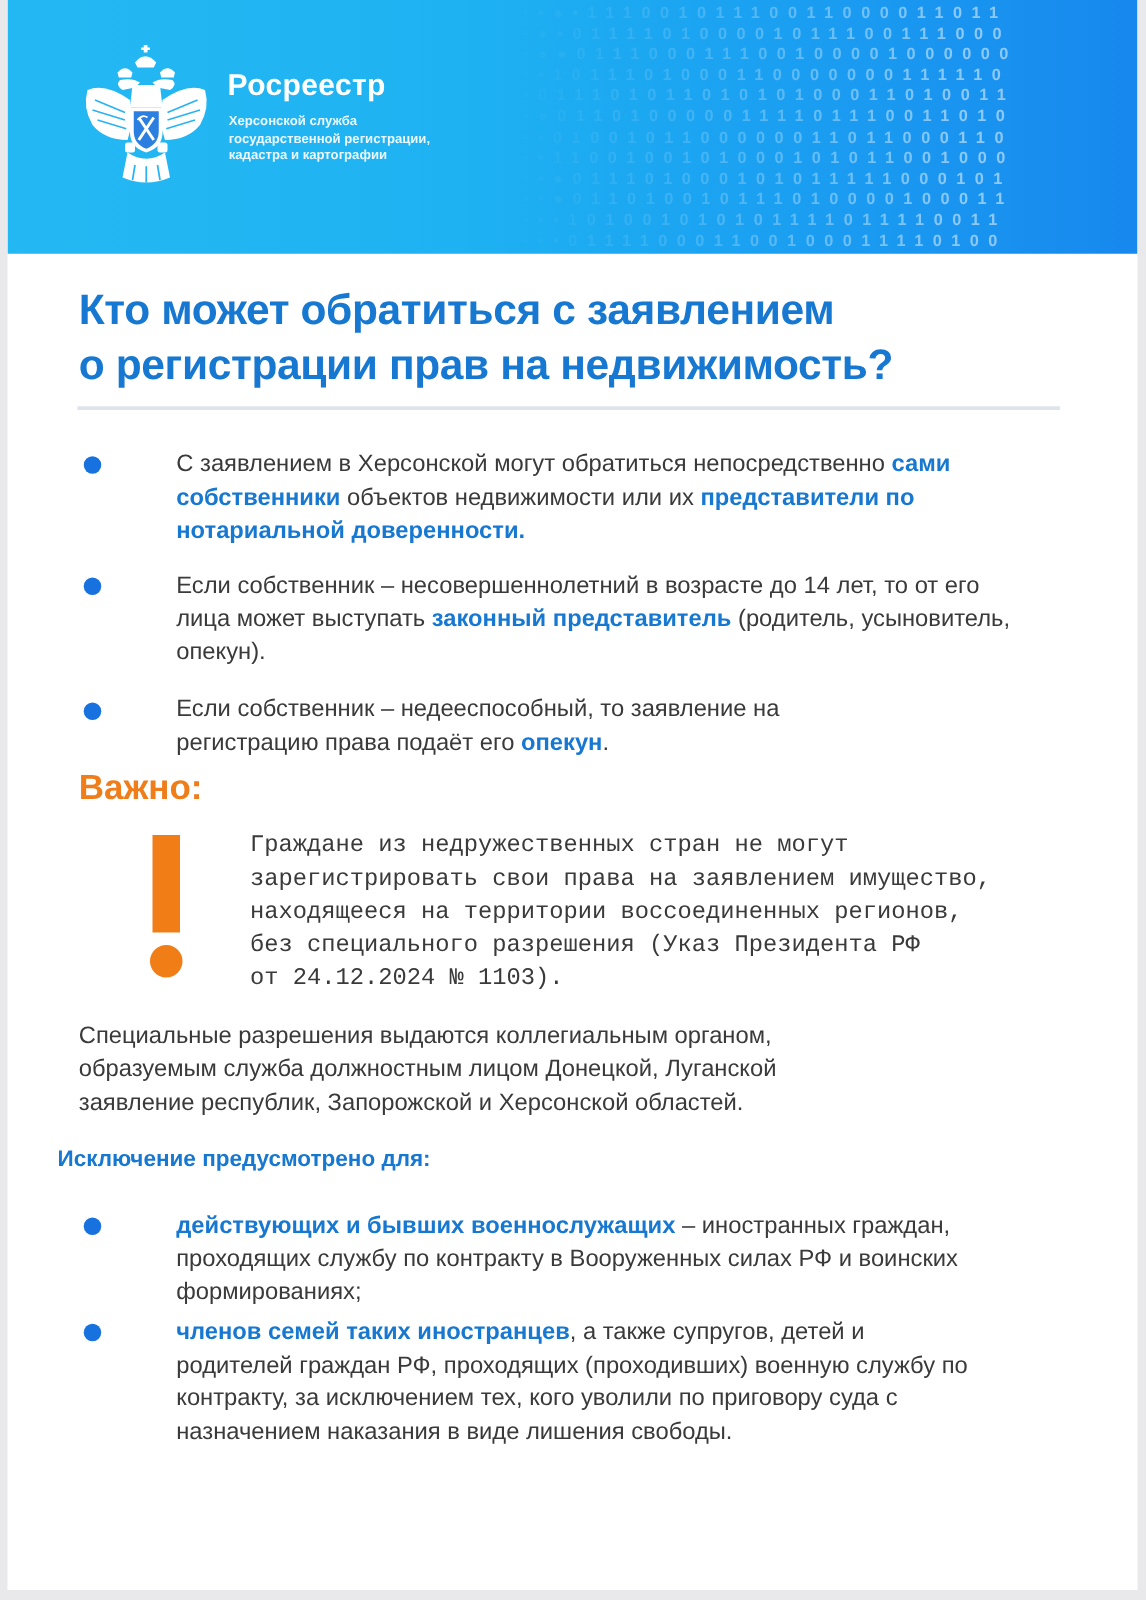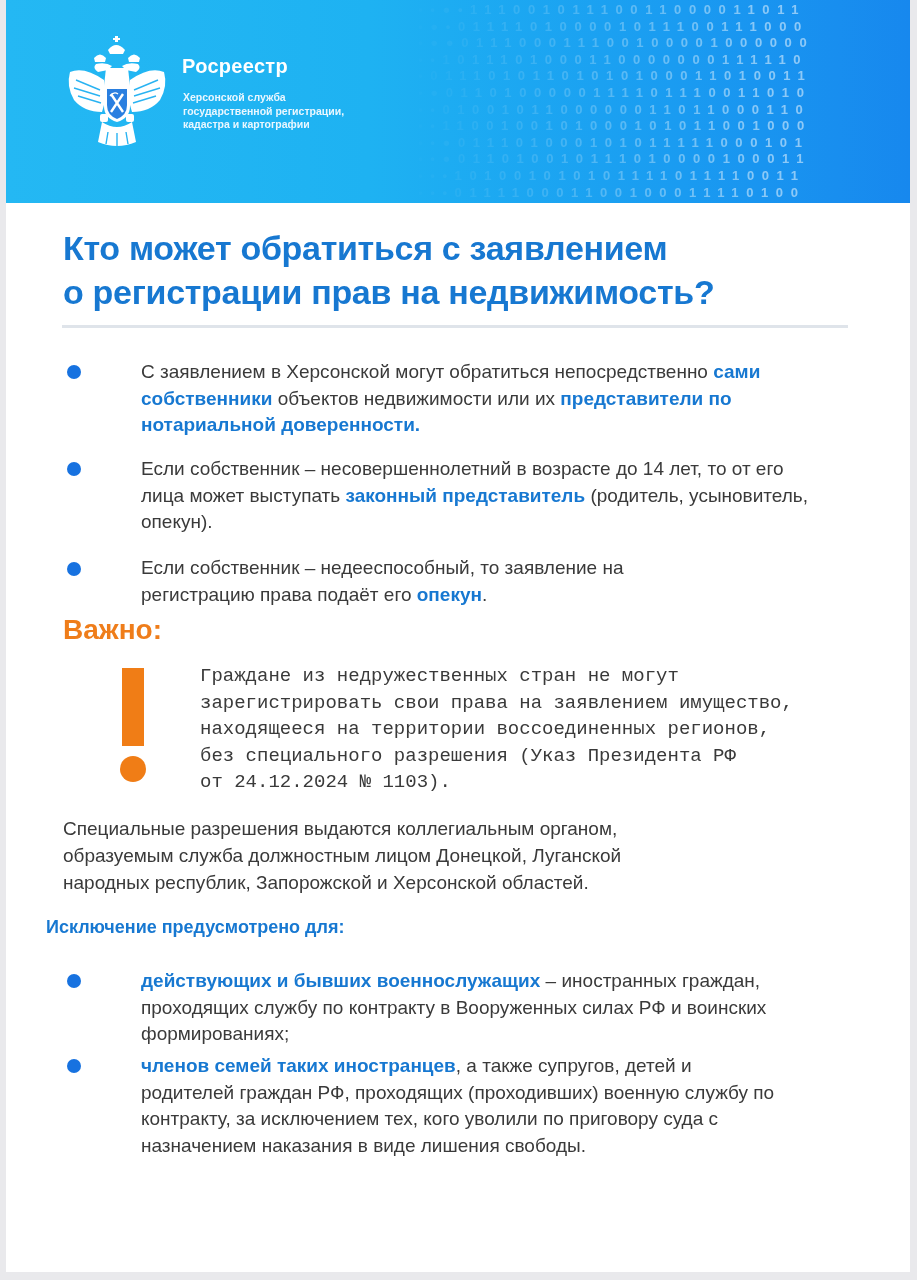--- a/index.html
+++ b/index.html
@@ -22,21 +22,21 @@
     position: absolute; left: 400px; top: 2px; width: 510px; height: 200px;
     font-family: "Liberation Sans", sans-serif; font-weight: bold;
     font-size: 13px; line-height: 16.6px; letter-spacing: 7.6px;
     color: rgba(255,255,255,0.55); white-space: pre;
     -webkit-mask-image: linear-gradient(90deg, transparent 0%, rgba(0,0,0,0.25) 25%, rgba(0,0,0,0.9) 70%, #000 100%);
             mask-image: linear-gradient(90deg, transparent 0%, rgba(0,0,0,0.25) 25%, rgba(0,0,0,0.9) 70%, #000 100%);
   }
   .emblem { position: absolute; left: 58px; top: 36px; width: 106px; height: 112px; }
   .brand-name {
     position: absolute; left: 176px; top: 55px;
-    font-size: 20px; font-weight: bold; color: #ffffff; letter-spacing: 0.3px;
+    font-size: 24px; font-weight: bold; color: #ffffff; letter-spacing: 0.3px;
   }
   .brand-sub {
     position: absolute; left: 177px; top: 91px; width: 230px;
     font-size: 10.5px; font-weight: bold; line-height: 13.5px; color: #eaf7ff;
   }
   
   .title {
     position: absolute; left: 57px; top: 226px; width: 820px;
     font-size: 34px; font-weight: bold; line-height: 44px; color: #1778d1;
     letter-spacing: -0.3px;
@@ -183,21 +183,21 @@
     <div>Граждане из недружественных стран не могут</div>
     <div>зарегистрировать свои права на заявлением имущество,</div>
     <div>находящееся на территории воссоединенных регионов,</div>
     <div>без специального разрешения (Указ Президента РФ</div>
     <div>от 24.12.2024 № 1103).</div>
   </div>
 
   <div class="para">
     <div>Специальные разрешения выдаются коллегиальным органом,</div>
     <div>образуемым служба должностным лицом Донецкой, Луганской</div>
-    <div>народных республик, Запорожской и Херсонской областей.</div>
+    <div>заявление республик, Запорожской и Херсонской областей.</div>
   </div>
 
   <div class="exc-heading">Исключение предусмотрено для:</div>
 
 
   <div class="bullet-list" style="top:0;">
     <div class="bullet" style="top:973px;">
       <span class="dot" style="top:1px;"></span>
       <div class="btext" style="top:-5px; width:700px;"><span class="hl">действующих и бывших военнослужащих</span><span> – иностранных граждан, проходящих службу по контракту в Вооруженных силах РФ и воинских формированиях;</span></div>
     </div>

